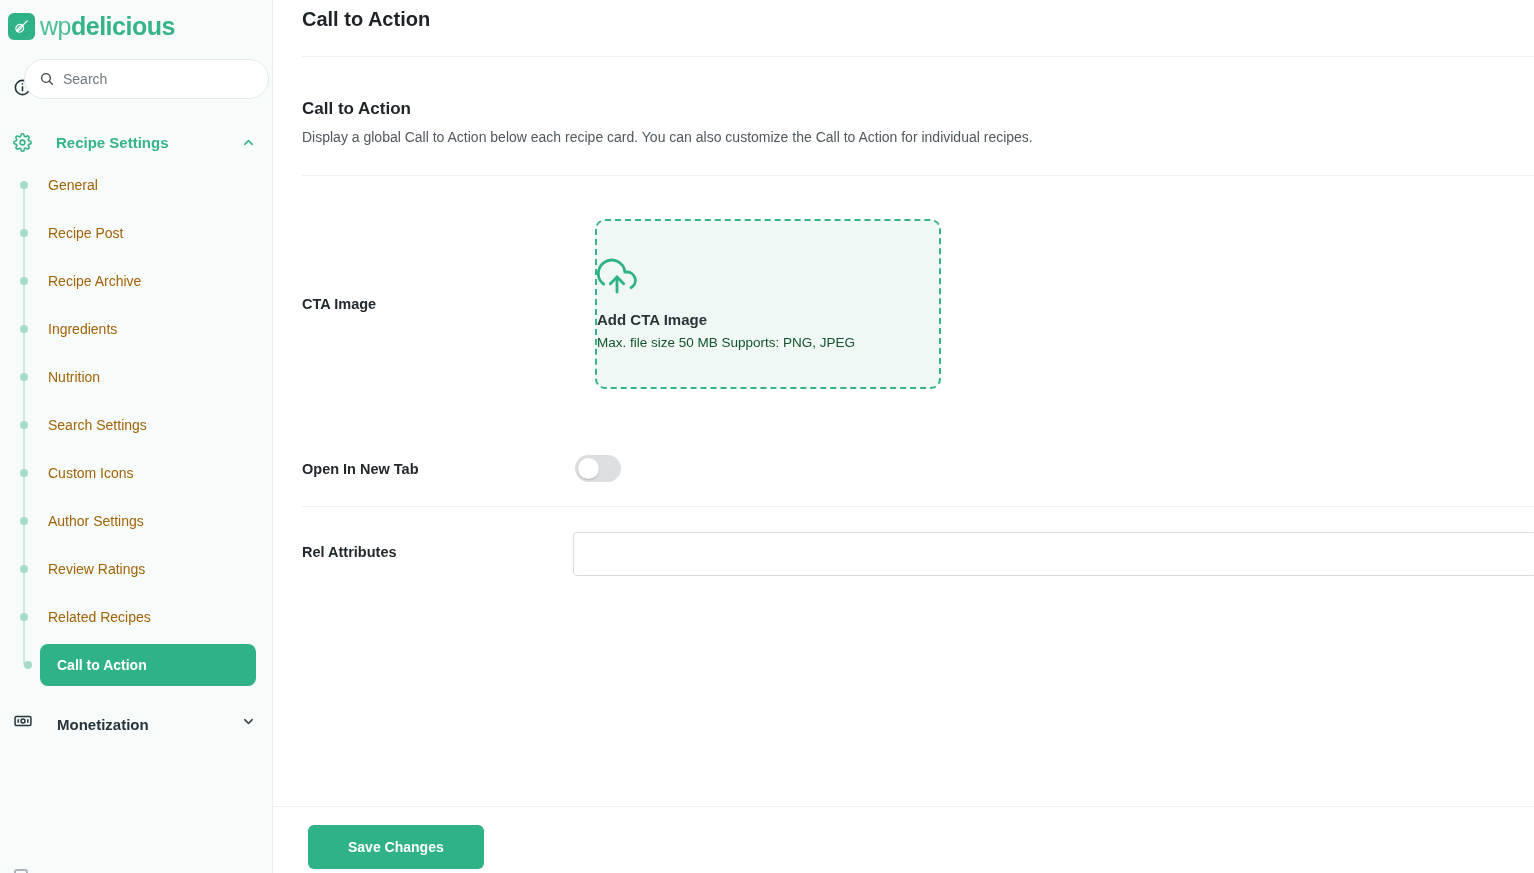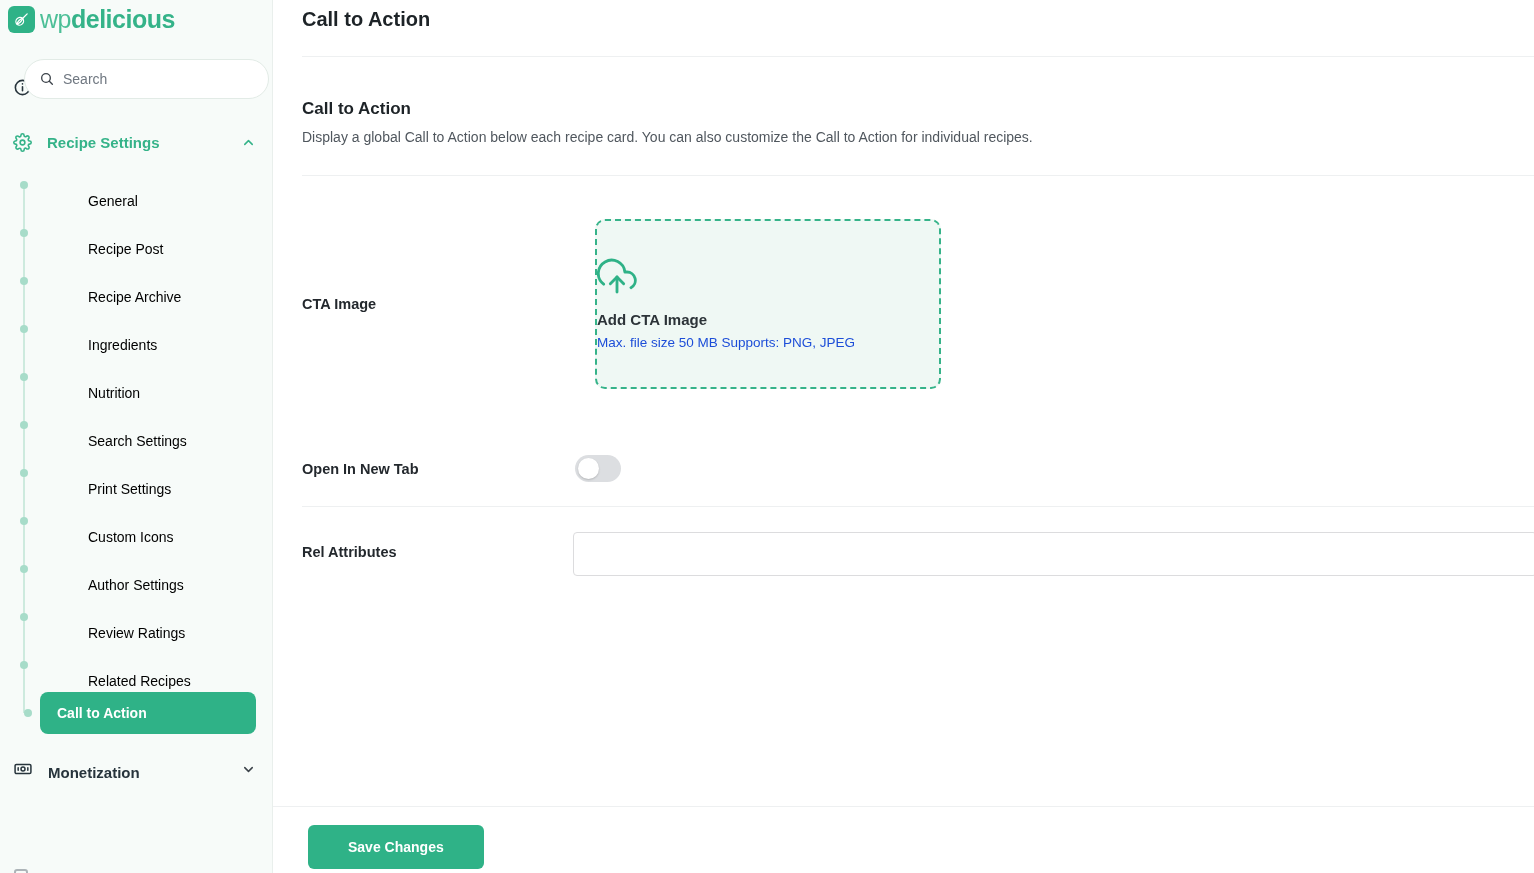--- a/index.html
+++ b/index.html
@@ -8,59 +8,59 @@
     font-family:"Liberation Sans","DejaVu Sans",sans-serif;
     background:#ffffff; color:#23313a; display:flex;
   }
 
   
   .sidebar {
     width:273px; min-width:273px; height:873px;
     background:#f7fbf9; border-right:1px solid #e9efec;
     position:relative; overflow:hidden;
   }
-  .logo-row { display:flex; align-items:flex-start; gap:5px; padding:6px 0 0 8px; height:40px; }
+  .logo-row { display:flex; align-items:flex-end; gap:5px; padding:6px 0 0 8px; height:40px; }
   .logo-mark {
     width:27px; height:27px; border-radius:6px; background:#2fb287;
     display:flex; align-items:center; justify-content:center; flex:0 0 auto;
   }
   .logo-text { font-size:25px; letter-spacing:-0.5px; line-height:27px; white-space:nowrap; }
   .logo-wp { color:#4cbf97; font-weight:400; }
   .logo-bold { color:#35b389; font-weight:700; }
 
   .search-wrap {
     position:absolute; left:24px; top:59px; width:245px; height:40px;
     background:#ffffff; border:1px solid #e2ebe6; border-radius:20px;
     display:flex; align-items:center; padding:0 14px; gap:8px;
   }
   .search-input {
     border:none; outline:none; background:transparent; flex:1;
     font-size:14px; color:#3c434a; font-family:inherit;
   }
   .search-input::placeholder { color:#6f7780; }
 
   .nav-section {
-    display:flex; align-items:center; gap:15px;
+    display:flex; align-items:center; gap:24px;
     padding:0 16px 0 13px; height:30px; cursor:pointer;
   }
   .nav-section .sec-label { font-size:15px; font-weight:700; flex:1; }
   .sec-dark .sec-label { color:#27343c;margin-top:6px; }
   .sec-green .sec-label { color:#35b389; }
   .sec-general { margin-top:32px; }
   .sec-recipe  { margin-top:25px; }
   .sec-monetization { margin-top:20px; }
 
   .sub-list { position:relative; margin-top:4px; }
   .rail {
     position:absolute; left:23px; top:24px; bottom:21px;
     width:2px; background:#cdeade;
   }
   .sub-item {
-    position:relative; height:48px; display:flex; align-items:flex-end;
-    padding-left:88px; font-size:14px; color:#000000; cursor:pointer;
+    position:relative; height:48px; display:flex; align-items:center;
+    padding-left:48px; font-size:14px; color:#a16207; cursor:pointer;
   }
   .sub-item .dot, .active-dot {
     position:absolute; left:20px; top:50%; margin-top:-4px;
     width:8px; height:8px; border-radius:50%; background:#a7dcc9;
   }
   .sub-item-active {
     position:relative; margin:3px 16px 0 40px; height:42px;
     background:#2fb287; border-radius:8px;
     display:flex; align-items:center; padding-left:17px;
     color:#ffffff; font-size:14px; font-weight:700; cursor:pointer;
@@ -90,21 +90,21 @@
   .row-rel   { height:211px; border-bottom:none; align-items:flex-start; padding-top:25px; }
   .row-image + .row-link { border-top:1px solid #eef0f1; }
 
   .upload-box {
     width:346px; height:170px;
     border:2px dashed #35b389; border-radius:10px; background:#eff8f4;
     display:flex; flex-direction:column; align-items:flex-start; justify-content:center;
     cursor:pointer;
   }
   .upload-title { margin-top:14px; font-size:15px; font-weight:700; color:#2c3338; }
-  .upload-hint  { margin-top:7px; font-size:13.5px; color:#1d4ed8; }
+  .upload-hint  { margin-top:7px; font-size:13.5px; color:#14532d; }
 
   .field-grow { flex:1; margin-right:-3px; }
   .text-input {
     width:100%; height:44px; border:1px solid #dcdcde; border-radius:4px;
     background:#ffffff; padding:0 16px; font-size:14.5px; color:#2c3338;
     font-family:inherit; outline:none;
   }
   .text-input::placeholder { color:#8c9196; }
 
   .toggle {
@@ -200,24 +200,20 @@
         <span class="dot"></span>
         <span>Ingredients</span>
       </div>
     <div class="sub-item">
         <span class="dot"></span>
         <span>Nutrition</span>
       </div>
     <div class="sub-item">
         <span class="dot"></span>
         <span>Search Settings</span>
-      </div>
-    <div class="sub-item">
-        <span class="dot"></span>
-        <span>Print Settings</span>
       </div>
     <div class="sub-item">
         <span class="dot"></span>
         <span>Custom Icons</span>
       </div>
     <div class="sub-item">
         <span class="dot"></span>
         <span>Author Settings</span>
       </div>
     <div class="sub-item">

